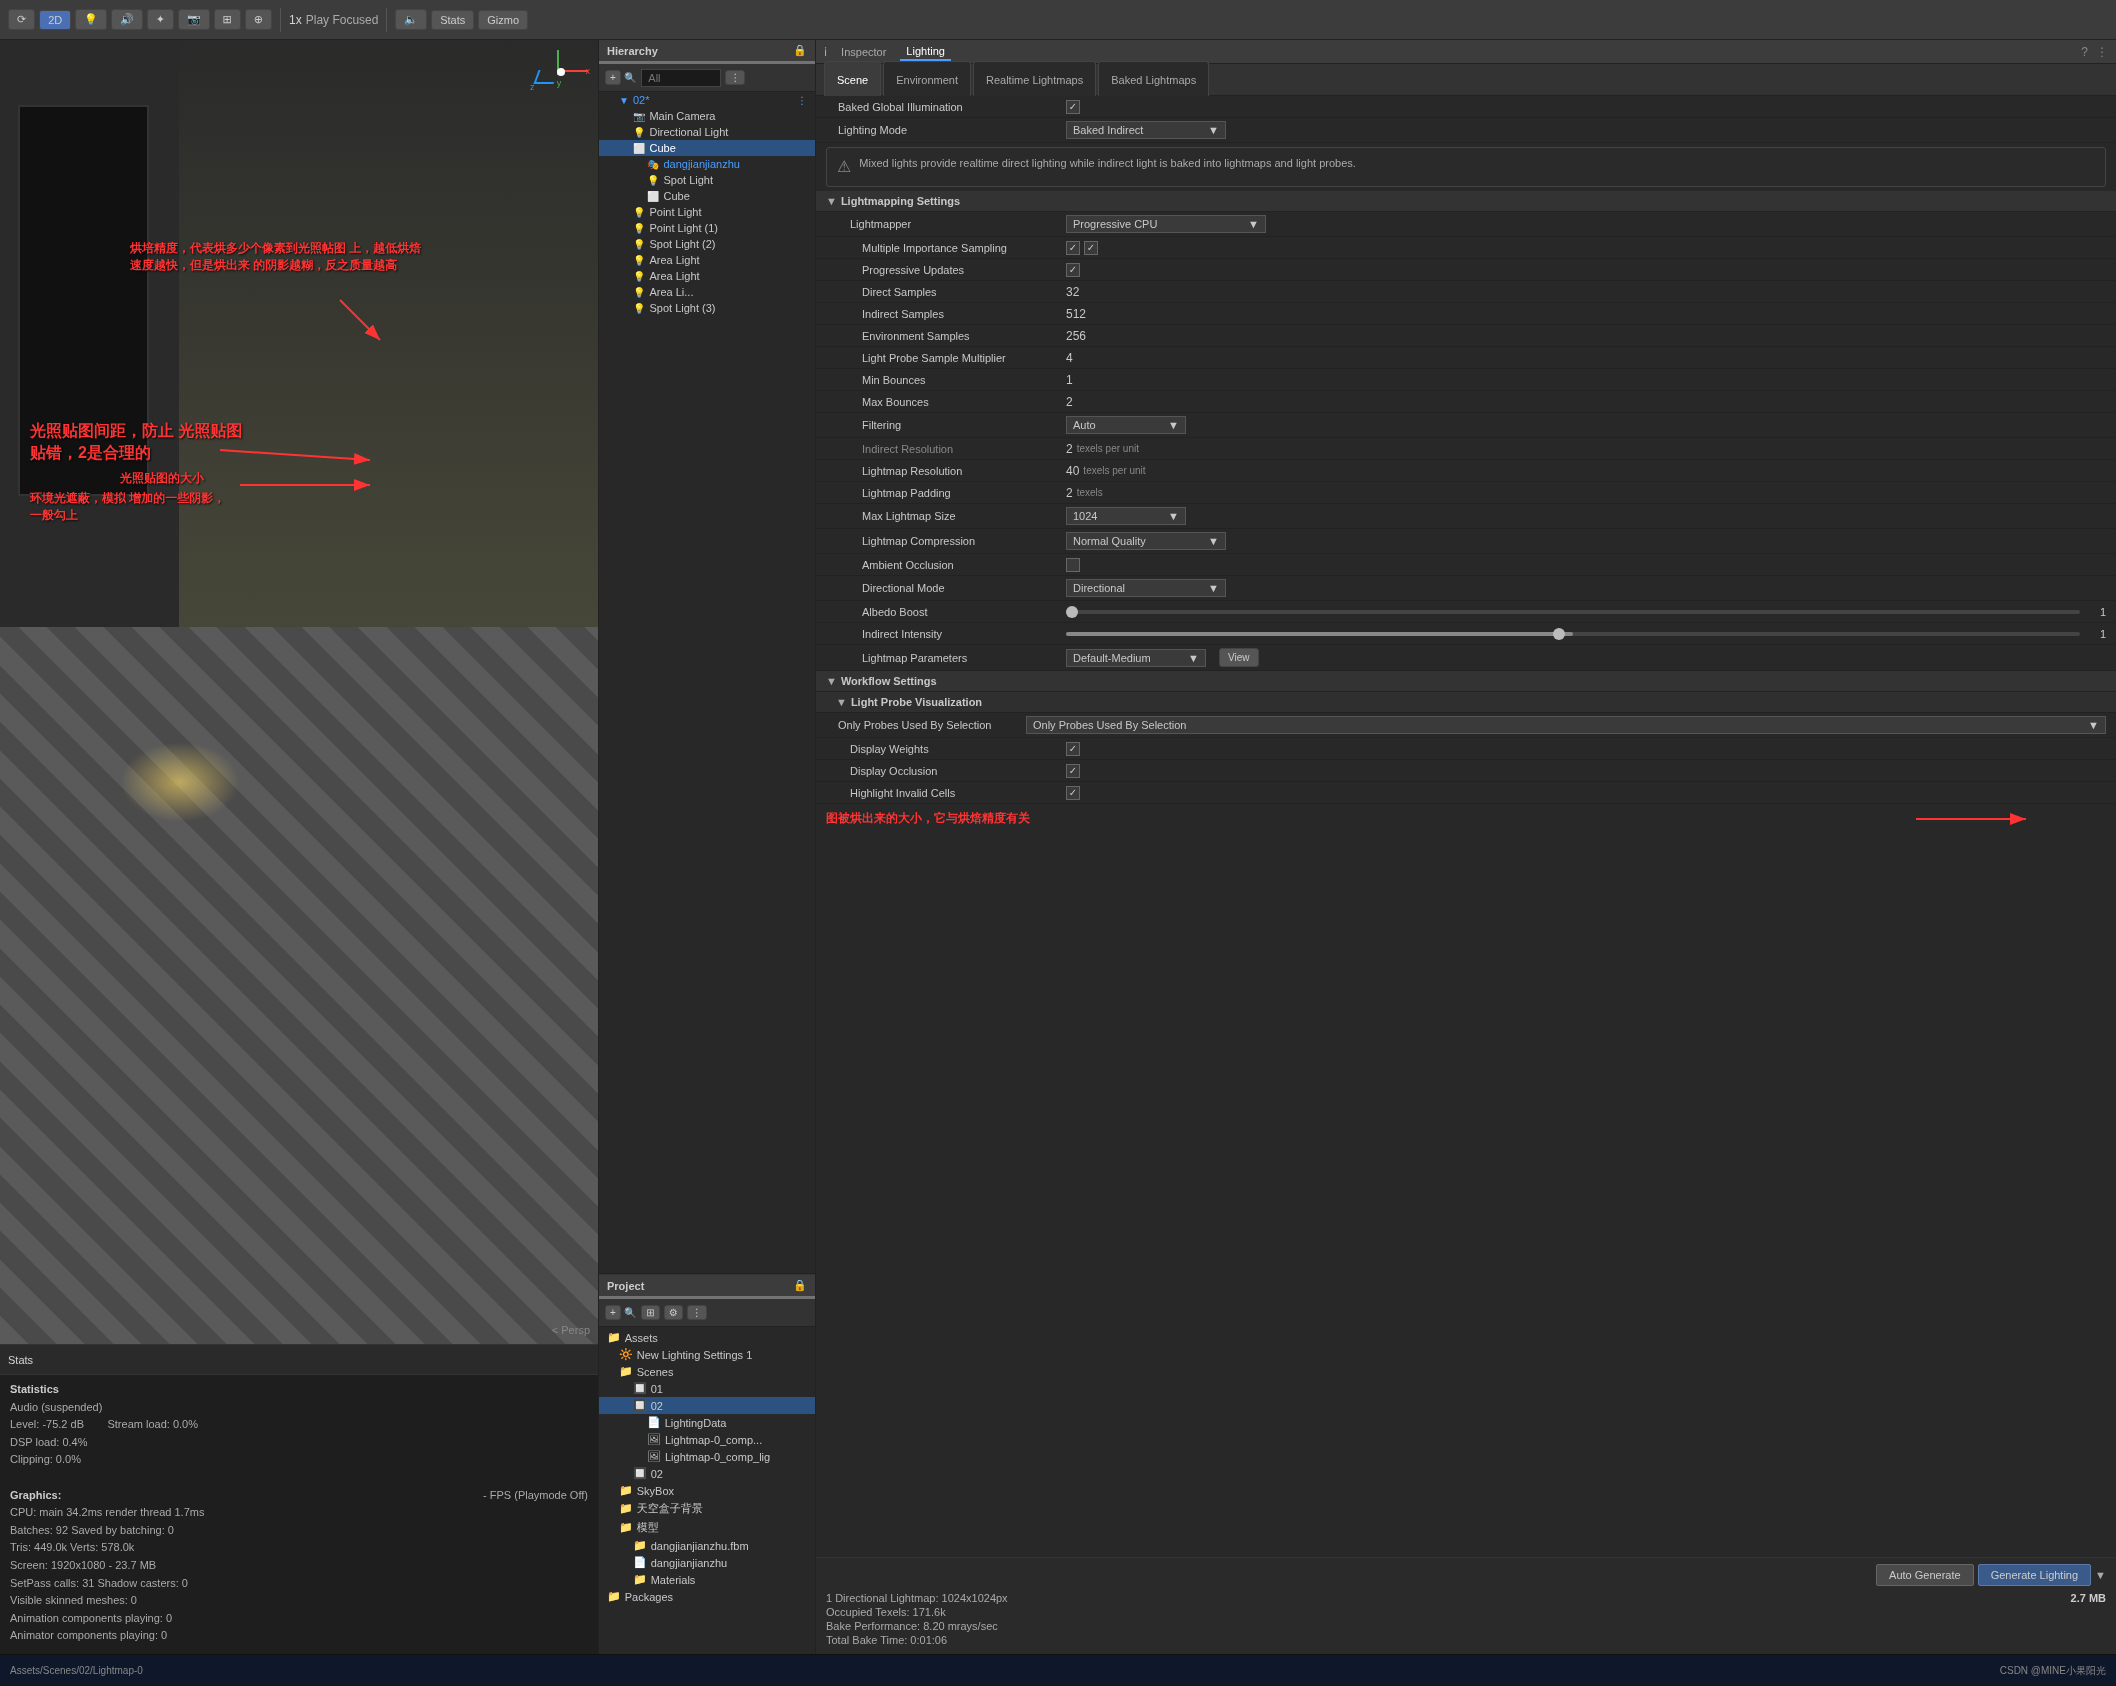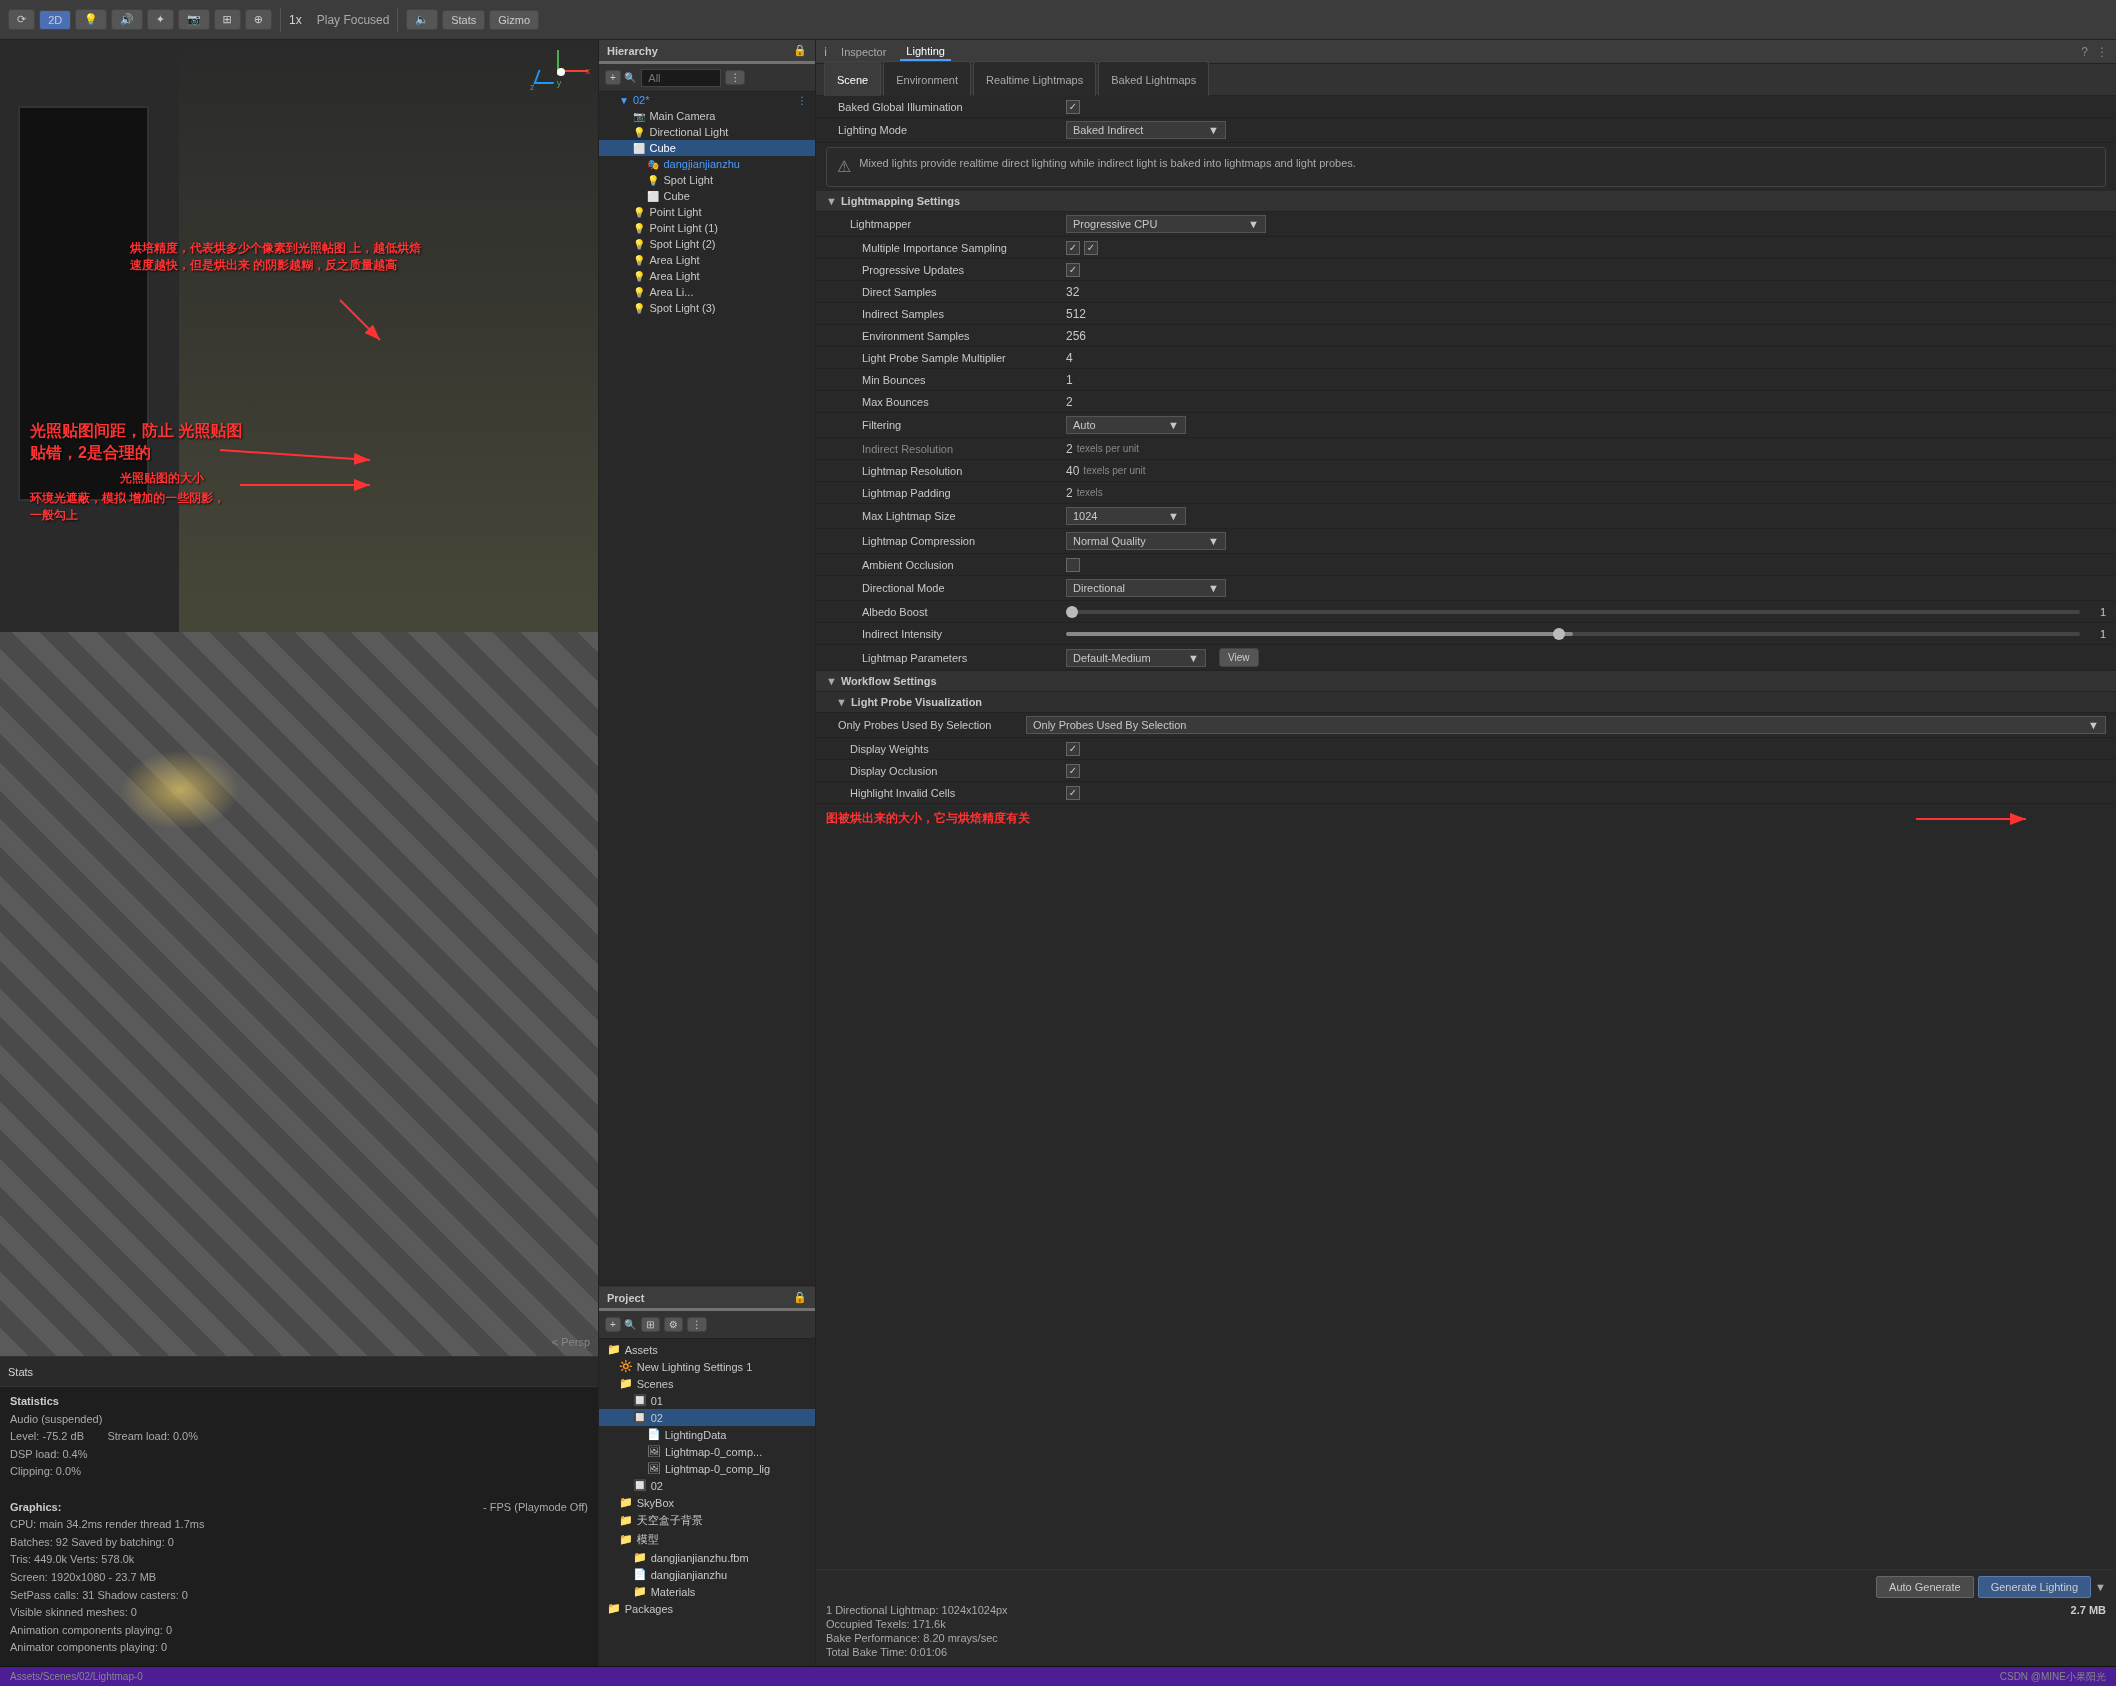--- a/index.html
+++ b/index.html
@@ -451,22 +451,22 @@
     .gen-btn.primary { background: #3a5a8a; border-color: #5a7aaa; }
     .footer-stat { margin-bottom: 2px; }
 
     
     ::-webkit-scrollbar { width: 8px; height: 8px; }
     ::-webkit-scrollbar-track { background: #2a2a2a; }
     ::-webkit-scrollbar-thumb { background: #555; border-radius: 4px; }
 
     
     .bottom-bar {
-      height: 20px;
-      background: #4c1d95;
+      height: 32px;
+      background: #0f172a;
       border-top: 1px solid #111;
       display: flex;
       align-items: center;
       padding: 0 10px;
       font-size: 10px;
       color: #888;
       flex-shrink: 0;
     }
   </style>
 </head>
@@ -476,21 +476,21 @@
   <button class="toolbar-btn">⟳</button>
   <button class="toolbar-btn active">2D</button>
   <button class="toolbar-btn">💡</button>
   <button class="toolbar-btn">🔊</button>
   <button class="toolbar-btn">✦</button>
   <button class="toolbar-btn">📷</button>
   <button class="toolbar-btn">⊞</button>
   <button class="toolbar-btn">⊕</button>
   <div class="toolbar-separator"></div>
   <span>1x</span>
-  <span style="margin-left:11px;color:#aaa;">Play Focused</span>
+  <span style="margin-left:0;color:#aaa;">Play Focused</span>
   <div class="toolbar-separator"></div>
   <button class="toolbar-btn">🔈</button>
   <button class="toolbar-btn">Stats</button>
   <button class="toolbar-btn">Gizmo</button>
 </div>
 
 <div class="main-layout">
 
   <div class="scene-panel">
 

